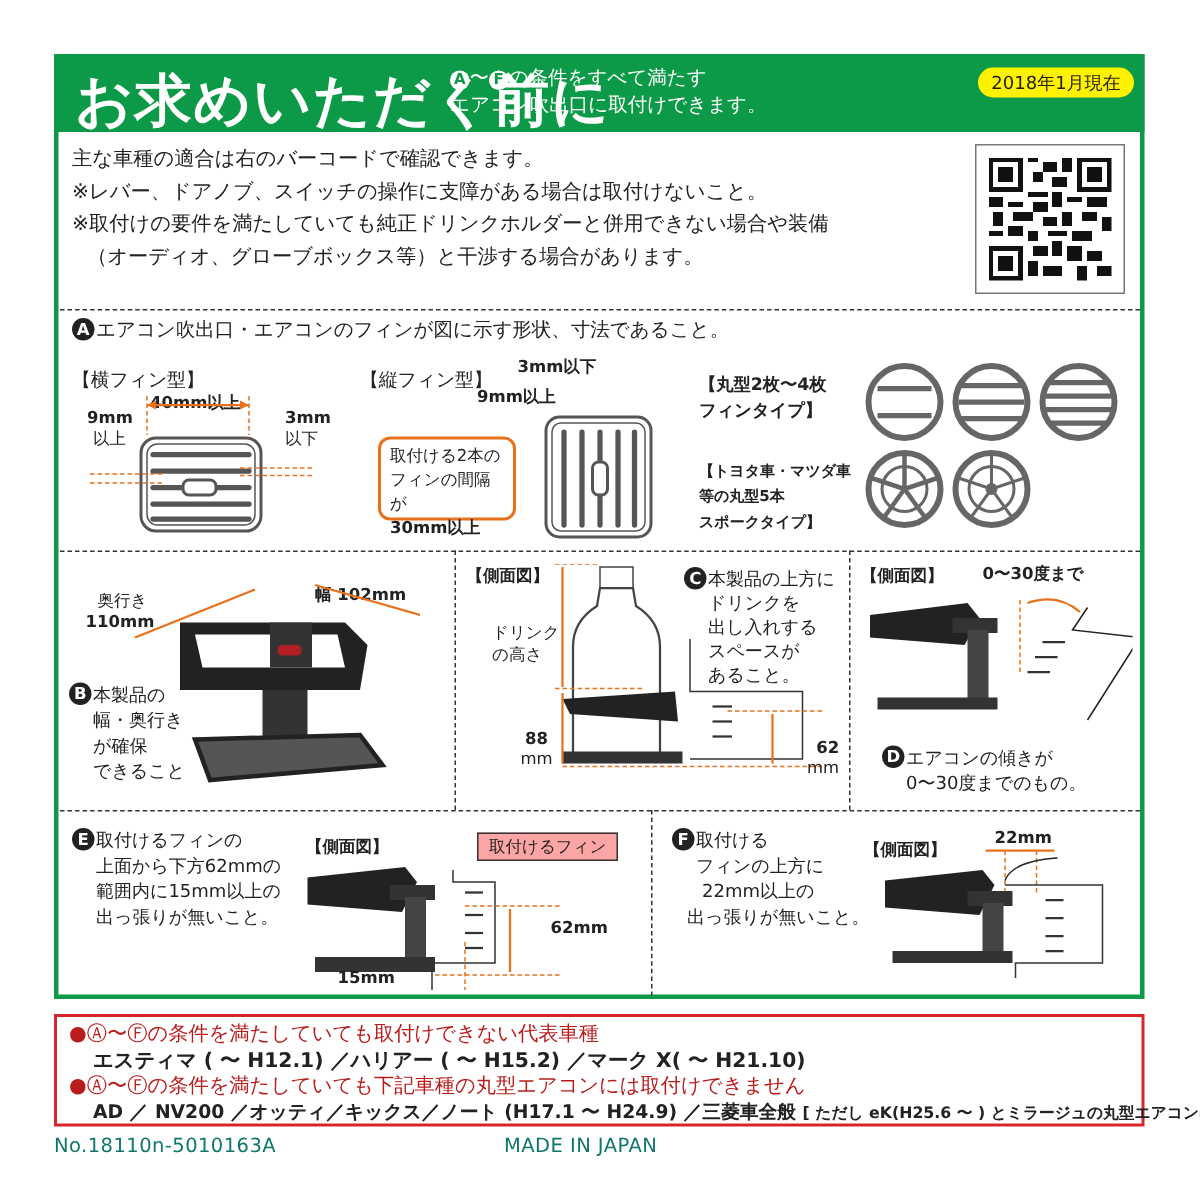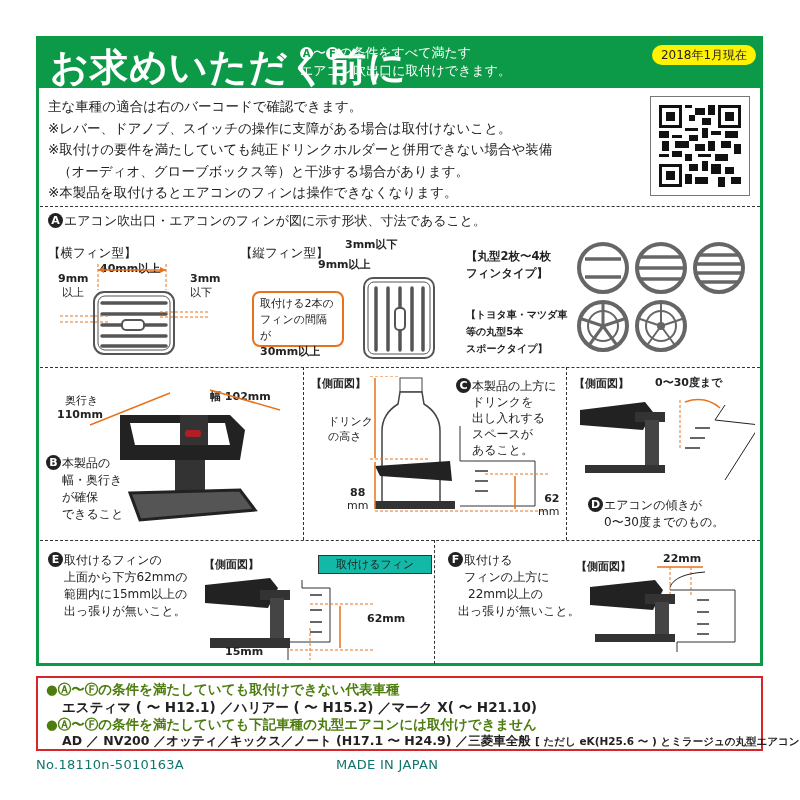--- a/index.html
+++ b/index.html
@@ -16,41 +16,40 @@
   .qr svg { width: 82px; height: 82px; }
   .dash-h { position: absolute; height: 0; border-top: 1.5px dashed #333; }
   .dash-v { position: absolute; width: 0; border-left: 1.5px dashed #333; }
   .circ-badge { display: inline-block; width: 15px; height: 15px; border-radius: 50%; background: #222; color: #fff; font-size: 11px; font-weight: bold; text-align: center; line-height: 15px; vertical-align: 1px; margin-right: 1px; }
   .txt { position: absolute; font-size: 12.5px; line-height: 17px; white-space: nowrap; }
   .small { font-size: 11px; }
   .bold { font-weight: bold; }
   .callout { position: absolute; left: 252px; top: 291px; width: 92px; height: 56px; border: 2px solid #e8721c; border-radius: 8px; background: #fff; font-size: 11px; line-height: 16px; padding: 3px 6px; }
   .red-box { position: absolute; left: 36px; top: 676px; width: 727px; height: 75px; border: 2.5px solid #d7262a; background: #fff; }
   .red-line { position: absolute; font-size: 13.5px; line-height: 18px; white-space: nowrap; font-weight: bold; }
-  .red-text { color: #4d7c0f; font-weight: bold; }
+  .red-text { color: #b91c1c; font-weight: normal; }
   .footer { position: absolute; top: 757px; font-size: 13px; color: #0f766e; letter-spacing: 0.3px; }
 </style>
 </head>
 <body>
 
 <div class="green-box"></div>
 <div class="header"></div>
 <div class="title">お求めいただく前に</div>
 <div class="subtitle">
   <div><span class="circ">A</span><span>〜</span><span class="circ">F</span><span>の条件をすべて満たす</span></div>
   <div>エアコン吹出口に取付けできます。</div>
 </div>
 <div class="date-badge">2018年1月現在</div>
 
 <div class="intro">
   <div>主な車種の適合は右のバーコードで確認できます。</div>
   <div>※レバー、ドアノブ、スイッチの操作に支障がある場合は取付けないこと。</div>
   <div>※取付けの要件を満たしていても純正ドリンクホルダーと併用できない場合や装備</div>
   <div style="padding-left:10px">（オーディオ、グローブボックス等）と干渉する場合があります。</div>
-  <div>※本製品を取付けるとエアコンのフィンは操作できなくなります。</div>
 </div>
 <div class="qr">
   <svg viewBox="0 0 25 25" shape-rendering="crispEdges">
     <rect x="0" y="0" width="7" height="7" fill="#111"></rect>
       <rect x="1" y="1" width="5" height="5" fill="#fff"></rect>
       <rect x="2" y="2" width="3" height="3" fill="#111"></rect>
     <rect x="18" y="0" width="7" height="7" fill="#111"></rect>
       <rect x="19" y="1" width="5" height="5" fill="#fff"></rect>
       <rect x="20" y="2" width="3" height="3" fill="#111"></rect>
     <rect x="0" y="18" width="7" height="7" fill="#111"></rect>
@@ -287,21 +286,21 @@
   <div style="padding-left:16px">0〜30度までのもの。</div>
 </div>
 
 <div class="txt" style="left:48px;top:552px;font-size:12px;line-height:17px">
   <div><span class="circ-badge">E</span><span>取付けるフィンの</span></div>
   <div style="padding-left:16px">上面から下方62mmの</div>
   <div style="padding-left:16px">範囲内に15mm以上の</div>
   <div style="padding-left:16px">出っ張りが無いこと。</div>
 </div>
 <div class="txt bold small" style="left:204px;top:556px">【側面図】</div>
-<div class="txt small" style="left:318px;top:555px;border:1.5px solid #333;padding:0 17px;background:#14b8a6">取付けるフィン</div>
+<div class="txt small" style="left:318px;top:555px;border:1.5px solid #333;padding:0 7px;background:#fca5a5">取付けるフィン</div>
 <svg class="abs" style="left:200px;top:570px" width="200" height="90">
   <path d="M5 15 L70 8 L78 18 L68 38 L5 33 Z" fill="#222"></path>
   <rect x="60" y="20" width="30" height="10" fill="#333"></rect>
   <rect x="70" y="28" width="14" height="48" fill="#444"></rect>
   <rect x="10" y="68" width="80" height="10" fill="#333"></rect>
   <path d="M102 10 L102 18 L130 18 L130 72 L88 72 L88 90" fill="none" stroke="#333"></path>
   <g stroke="#333" stroke-width="1.5">
       <line x1="110" y1="25" x2="122" y2="25"></line>
       <line x1="110" y1="40" x2="122" y2="40"></line>
       <line x1="110" y1="52" x2="122" y2="52"></line>

